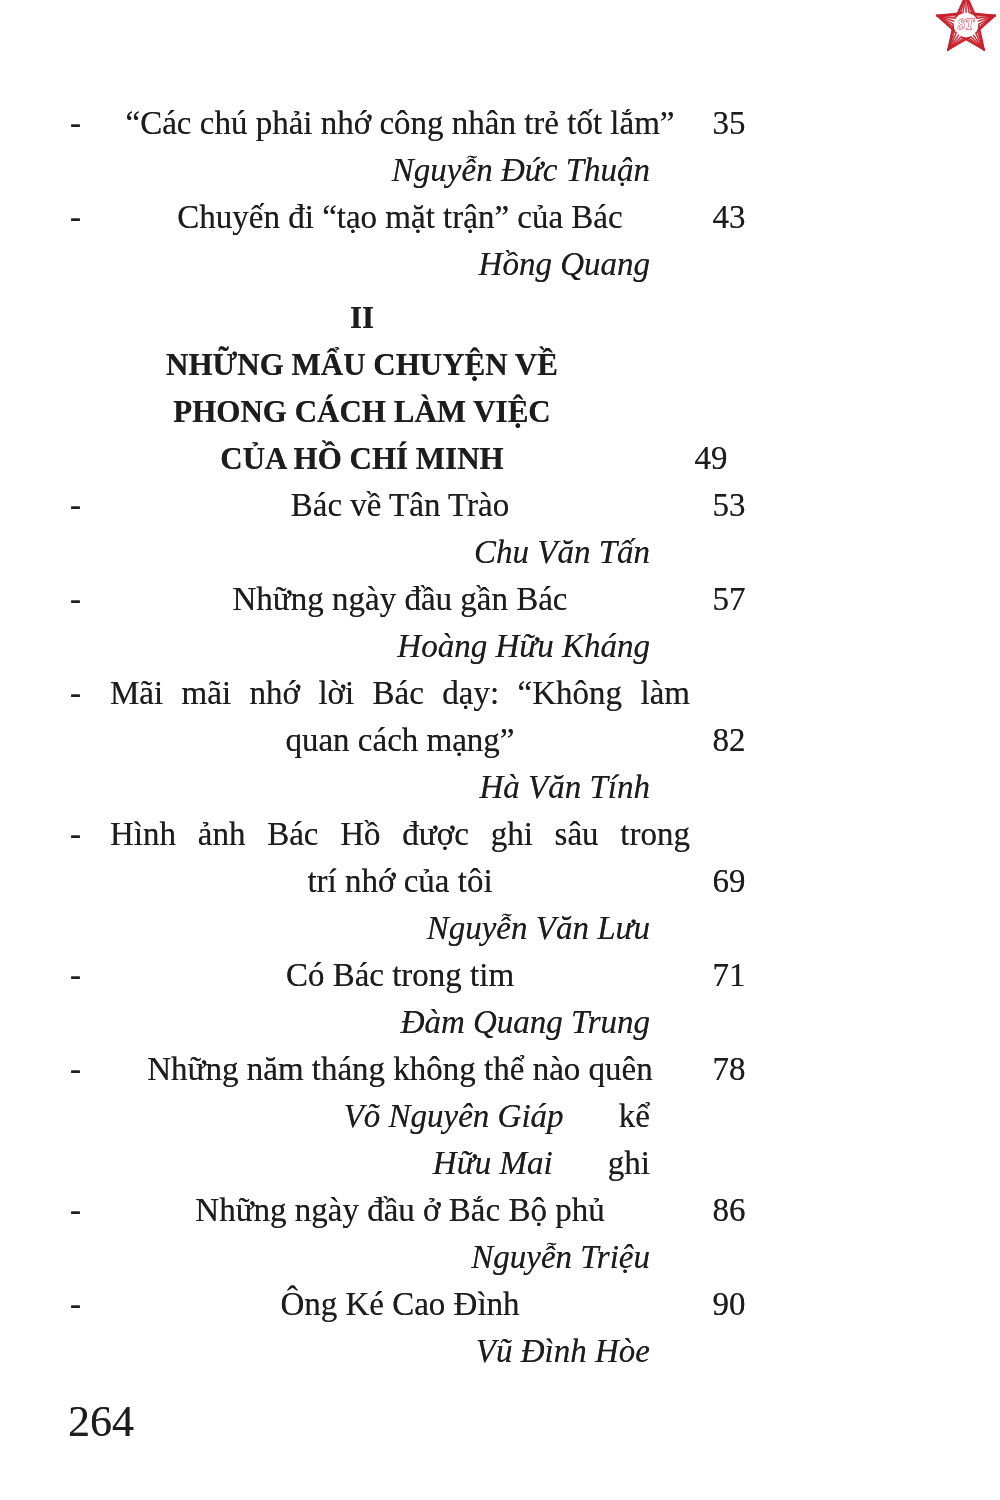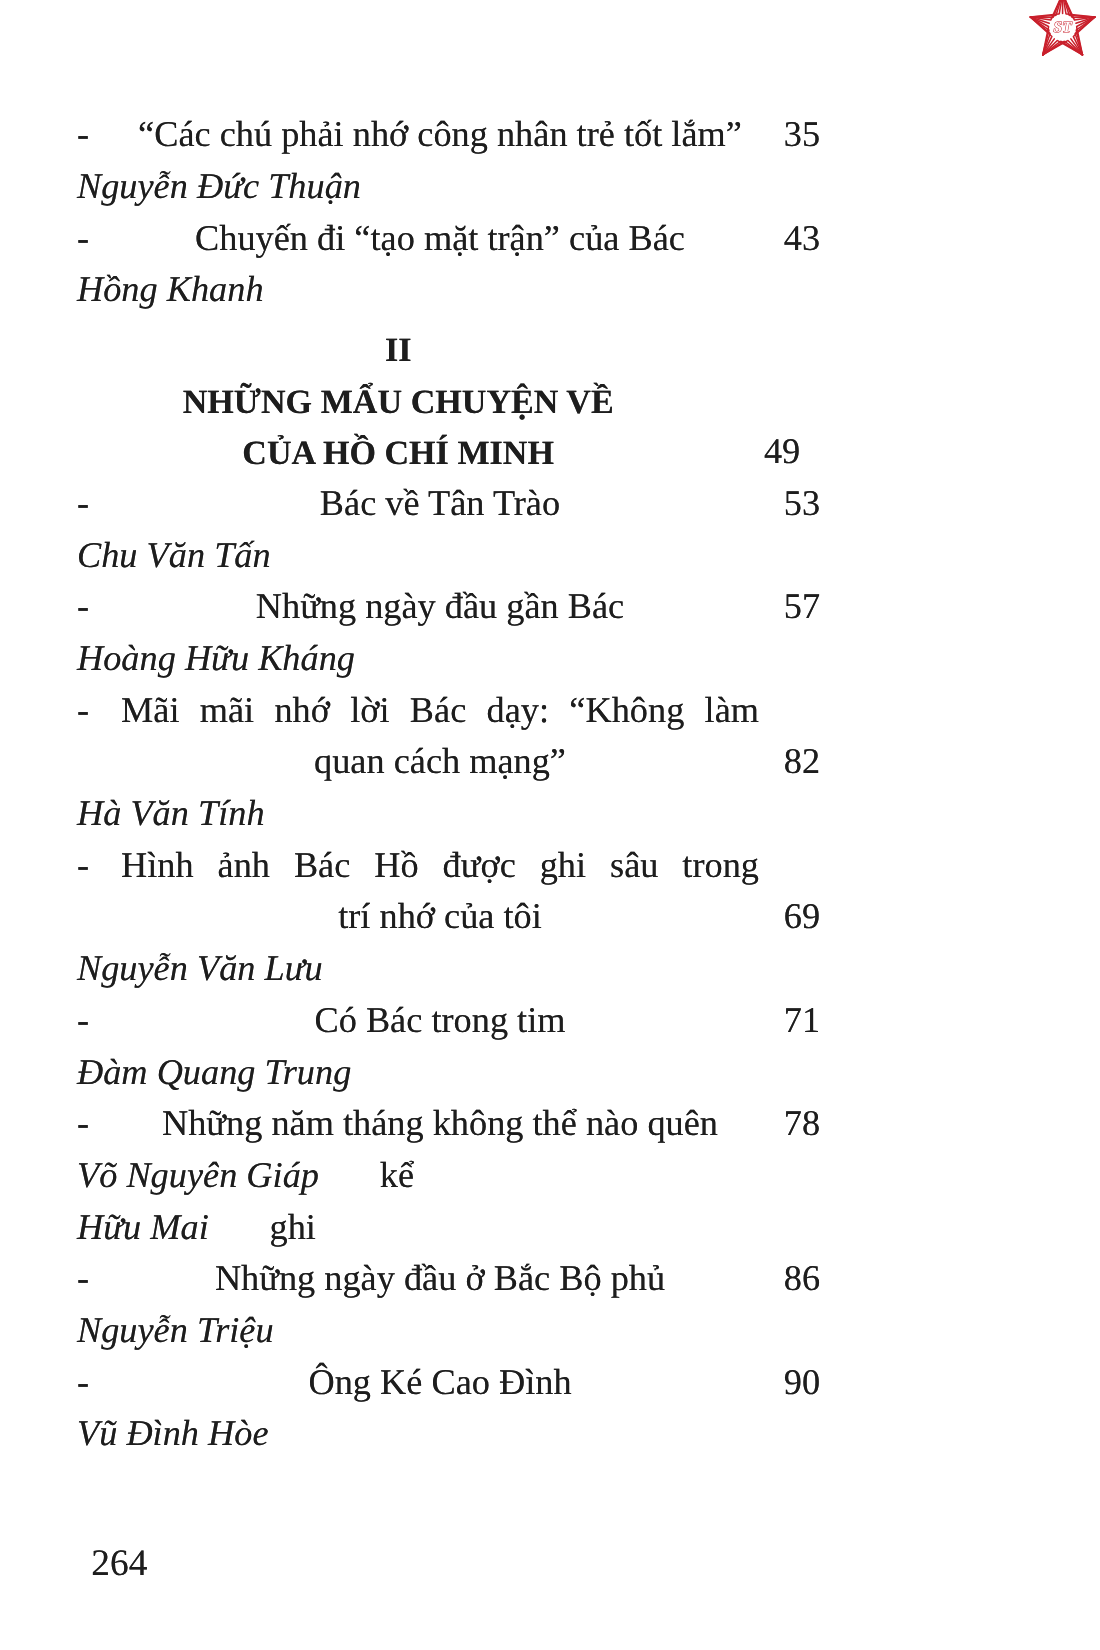--- a/index.html
+++ b/index.html
@@ -8,25 +8,25 @@
     background:#ffffff;color:#1d1d1d;
     font-family:"Liberation Serif","DejaVu Serif",serif;
   }
   .toc{position:absolute;left:70px;top:100px;width:698px;}
   .toc,.footer{text-shadow:0 0 0.5px rgba(25,25,25,0.75);}
   .row{display:flex;height:47px;line-height:47px;font-size:33px;white-space:nowrap;}
   .dash{width:40px;flex:0 0 40px;}
   .tcell{width:580px;flex:0 0 580px;overflow:visible;text-align:center;}
   .tcell.justify{text-align:justify;text-align-last:justify;white-space:normal;font-family:Liberation Serif, serif;}
   .pcell{flex:1 1 auto;text-align:center;}
-  .acell{width:620px;flex:0 0 620px;text-align:left;padding-right:40px;box-sizing:border-box;font-style:italic;}
+  .acell{width:620px;flex:0 0 620px;text-align:right;padding-right:40px;box-sizing:border-box;font-style:italic;}
   .asuffix{font-style:normal;margin-left:47px;}
   .headcell{width:584px;flex:0 0 584px;text-align:center;font-weight:bold;font-size:31px;}
   .sec-gap{margin-top:6px;flex-direction:column;}
-  .footer{position:absolute;left:83px;top:1398px;height:47px;line-height:47px;font-size:34px;}
+  .footer{position:absolute;left:68px;top:1398px;height:47px;line-height:47px;font-size:44px;}
   .logo{position:absolute;top:-7px;right:2px;width:64px;height:64px;}
   .logo svg{display:block;width:64px;height:64px;}
 </style>
 </head>
 <body>
 
 <div class="logo">
   <svg viewBox="0 0 100 100" xmlns="http://www.w3.org/2000/svg">
     <g stroke="#c9202c" stroke-width="2.2" stroke-linecap="round">
       <g id="fan">
@@ -58,29 +58,33 @@
     <div class="row">
       <div class="acell"><span class="aname">Nguyễn Đức Thuận</span></div>
       <div class="pcell"></div>
     </div>
     <div class="row">
       <span class="dash">-</span>
       <div class="tcell">Chuyến đi “tạo mặt trận” của Bác</div>
       <div class="pcell">43</div>
     </div>
     <div class="row">
-      <div class="acell"><span class="aname">Hồng Khanh</span></div>
+      <div class="acell"><span class="aname">Hồng Quang</span></div>
       <div class="pcell"></div>
     </div>
     <div class="row sec-gap">
       <div class="headcell">II</div>
       <div class="pcell"></div>
     </div>
     <div class="row">
       <div class="headcell">NHỮNG MẨU CHUYỆN VỀ</div>
+      <div class="pcell"></div>
+    </div>
+    <div class="row">
+      <div class="headcell">PHONG CÁCH LÀM VIỆC</div>
       <div class="pcell"></div>
     </div>
     <div class="row">
       <div class="headcell">CỦA HỒ CHÍ MINH</div>
       <div class="pcell">49</div>
     </div>
     <div class="row">
       <span class="dash">-</span>
       <div class="tcell">Bác về Tân Trào</div>
       <div class="pcell">53</div>

